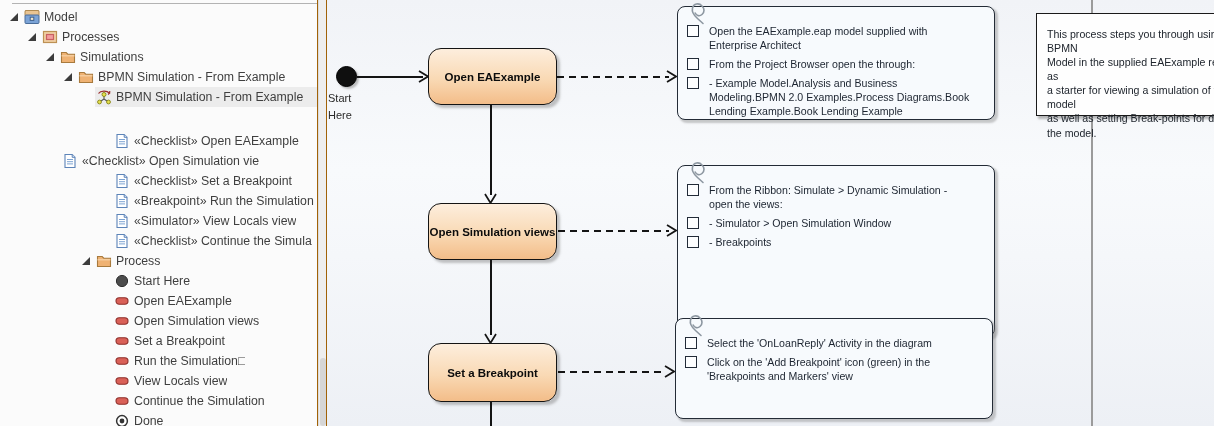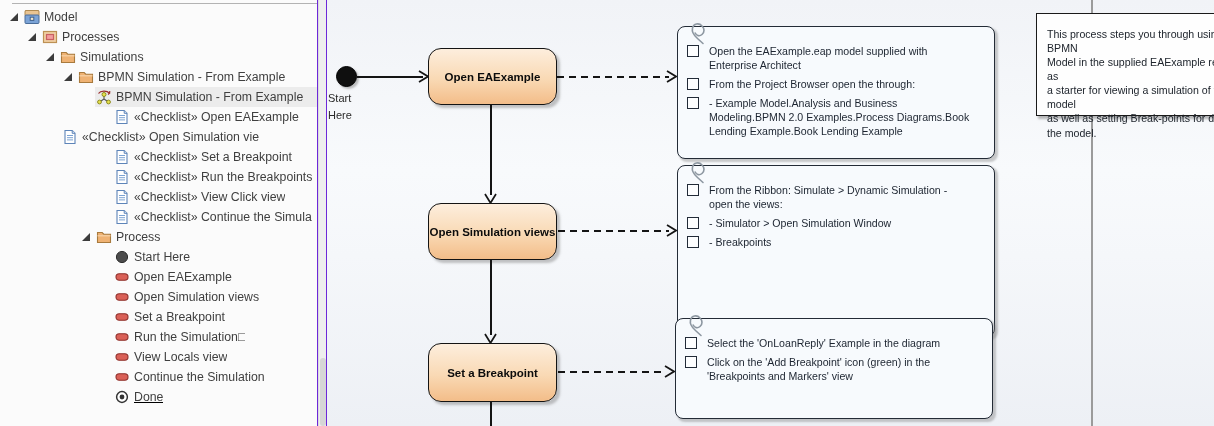--- a/index.html
+++ b/index.html
@@ -1,17 +1,17 @@
 <!DOCTYPE html>
 <html><head>
 <meta charset="utf-8">
 <style>
   * { margin:0; padding:0; box-sizing:border-box; }
   html,body { font-family:"Liberation Sans", sans-serif; background:#fff; }
-  .screen { position:relative; width:1214px; height:426px; overflow:hidden; background:#6d28d9; }
+  .screen { position:relative; width:1214px; height:426px; overflow:hidden; background:#a16207; }
 
   
   .tree-panel { position:absolute; left:0; top:0; width:317px; height:426px; background:#fbfbfb; overflow:hidden; }
   .panel-topline { position:absolute; left:12px; top:3px; width:305px; height:1px; background:#b3b3b3; }
   #tree { position:absolute; left:0; top:7px; width:100%; }
   .trow { display:flex; align-items:center; height:20px; cursor:default; }
   .hl { display:flex; align-items:center; flex:1 1 auto; height:100%; min-width:0; }
   .trow.selected .hl { background:#ececec; }
   .expander { width:0; height:0; border-left:8px solid transparent; border-bottom:8px solid #3c3c3c; margin-right:5px; flex:0 0 auto; }
   .exp-spacer { width:13px; flex:0 0 auto; }
@@ -121,21 +121,21 @@
                 <path d="M8,6 L8,10 M8,10 L3.5,13 M8,10 L12.5,13" stroke="#555" stroke-width="1.1" fill="none"></path>
                 <path d="M2.5,4.5 C4.5,1.5 11,1.5 13.5,4.2 L12,5.5 M13.5,4.2 L13.8,2.2" stroke="#9c2f2f" stroke-width="1.3" fill="none"></path>
                 <circle cx="8" cy="5.5" r="2" fill="#e6e24e" stroke="#8e8a1e"></circle>
                 <circle cx="3.5" cy="13" r="1.9" fill="#e6e24e" stroke="#8e8a1e"></circle>
                 <circle cx="12.5" cy="13" r="1.9" fill="#e6e24e" stroke="#8e8a1e"></circle>
               </svg>
             </span>
             <span class="tlabel">BPMN Simulation - From Example</span>
           </span>
         </div>
-        <div class="trow" style="padding-left: 100px;">
+        <div class="trow" style="padding-left: 100px; margin-top: 24px;">
           <span class="exp-spacer"></span>
           <span class="hl">
             <span class="tree-icon">
               <svg viewBox="0 0 16 16">
                 <path d="M3,1.5 L10.2,1.5 L13,4.3 L13,14.5 L3,14.5 Z" fill="#ffffff" stroke="#5d84b8" stroke-width="1.1"></path>
                 <path d="M10.2,1.5 L10.2,4.3 L13,4.3" fill="#dfe9f5" stroke="#5d84b8" stroke-width="1"></path>
                 <path d="M5,6.5 h6 M5,8.7 h6 M5,10.9 h6" stroke="#7da3d2" stroke-width="1"></path>
               </svg>
             </span>
             <span class="tlabel">«Checklist» Open EAExample</span>
@@ -170,34 +170,34 @@
         <div class="trow" style="padding-left: 100px;">
           <span class="exp-spacer"></span>
           <span class="hl">
             <span class="tree-icon">
               <svg viewBox="0 0 16 16">
                 <path d="M3,1.5 L10.2,1.5 L13,4.3 L13,14.5 L3,14.5 Z" fill="#ffffff" stroke="#5d84b8" stroke-width="1.1"></path>
                 <path d="M10.2,1.5 L10.2,4.3 L13,4.3" fill="#dfe9f5" stroke="#5d84b8" stroke-width="1"></path>
                 <path d="M5,6.5 h6 M5,8.7 h6 M5,10.9 h6" stroke="#7da3d2" stroke-width="1"></path>
               </svg>
             </span>
-            <span class="tlabel">«Checklist» Run the Breakpoints</span>
-          </span>
-        </div>
-        <div class="trow" style="padding-left: 100px;">
-          <span class="exp-spacer"></span>
-          <span class="hl">
-            <span class="tree-icon">
-              <svg viewBox="0 0 16 16">
-                <path d="M3,1.5 L10.2,1.5 L13,4.3 L13,14.5 L3,14.5 Z" fill="#ffffff" stroke="#5d84b8" stroke-width="1.1"></path>
-                <path d="M10.2,1.5 L10.2,4.3 L13,4.3" fill="#dfe9f5" stroke="#5d84b8" stroke-width="1"></path>
-                <path d="M5,6.5 h6 M5,8.7 h6 M5,10.9 h6" stroke="#7da3d2" stroke-width="1"></path>
-              </svg>
-            </span>
-            <span class="tlabel">«Checklist» View Click view</span>
+            <span class="tlabel">«Breakpoint» Run the Simulation</span>
+          </span>
+        </div>
+        <div class="trow" style="padding-left: 100px;">
+          <span class="exp-spacer"></span>
+          <span class="hl">
+            <span class="tree-icon">
+              <svg viewBox="0 0 16 16">
+                <path d="M3,1.5 L10.2,1.5 L13,4.3 L13,14.5 L3,14.5 Z" fill="#ffffff" stroke="#5d84b8" stroke-width="1.1"></path>
+                <path d="M10.2,1.5 L10.2,4.3 L13,4.3" fill="#dfe9f5" stroke="#5d84b8" stroke-width="1"></path>
+                <path d="M5,6.5 h6 M5,8.7 h6 M5,10.9 h6" stroke="#7da3d2" stroke-width="1"></path>
+              </svg>
+            </span>
+            <span class="tlabel">«Simulator» View Locals view</span>
           </span>
         </div>
         <div class="trow" style="padding-left: 100px;">
           <span class="exp-spacer"></span>
           <span class="hl">
             <span class="tree-icon">
               <svg viewBox="0 0 16 16">
                 <path d="M3,1.5 L10.2,1.5 L13,4.3 L13,14.5 L3,14.5 Z" fill="#ffffff" stroke="#5d84b8" stroke-width="1.1"></path>
                 <path d="M10.2,1.5 L10.2,4.3 L13,4.3" fill="#dfe9f5" stroke="#5d84b8" stroke-width="1"></path>
                 <path d="M5,6.5 h6 M5,8.7 h6 M5,10.9 h6" stroke="#7da3d2" stroke-width="1"></path>
@@ -368,21 +368,21 @@
 
     <div class="line-h dashed" style="left:231px;top:371px;width:108px;"></div>
     <div class="ah" style="left:337px;top:365px;">
       <svg width="11" height="13">
           <path d="M1,1 L10,6.5 L1,12" fill="none" stroke="#141414" stroke-width="1.7"></path>
         </svg>
     </div>
 
     <div class="line-v" style="left:163px;top:402px;height:24px;"></div>
 
-    <div class="note" style="left:350px;top:26px;height:133px;">
+    <div class="note" style="left:350px;top:6px;height:114px;">
       <span class="paperclip">
         <svg width="24" height="32" viewBox="0 0 24 32">
             <path d="M15,4 C12,0.5 6.5,1.5 5.5,6 C4.7,9.5 7,13.5 10.5,16.5 L16,21.5 M15,4 C17.5,6.5 17.8,10 15,12.5 C12.5,14.7 9.5,13.8 8.2,11" fill="none" stroke="#8d97a1" stroke-width="1.6" stroke-linecap="round"></path>
           </svg>
       </span>
     <div class="chk-item">
           <span class="chk-box"></span>
           <span class="chk-text">Open the EAExample.eap model supplied with Enterprise Architect</span>
         </div>
         <div class="chk-item">
@@ -414,21 +414,21 @@
         </div>
       </div>
     <div class="note" style="left:348px;top:318px;height:101px;">
       <span class="paperclip">
         <svg width="24" height="32" viewBox="0 0 24 32">
             <path d="M15,4 C12,0.5 6.5,1.5 5.5,6 C4.7,9.5 7,13.5 10.5,16.5 L16,21.5 M15,4 C17.5,6.5 17.8,10 15,12.5 C12.5,14.7 9.5,13.8 8.2,11" fill="none" stroke="#8d97a1" stroke-width="1.6" stroke-linecap="round"></path>
           </svg>
       </span>
     <div class="chk-item">
           <span class="chk-box"></span>
-          <span class="chk-text">Select the 'OnLoanReply' Example in the diagram</span>
+          <span class="chk-text">Select the 'OnLoanReply' Activity in the diagram</span>
         </div>
         <div class="chk-item">
           <span class="chk-box"></span>
           <span class="chk-text">Click on the 'Add Breakpoint' icon (green) in the 'Breakpoints and Markers' view</span>
         </div>
       </div>
 
     <div class="free-note">
       <div class="note-text">This process steps you through using a BPMN
 Model in the supplied EAExample repository as

